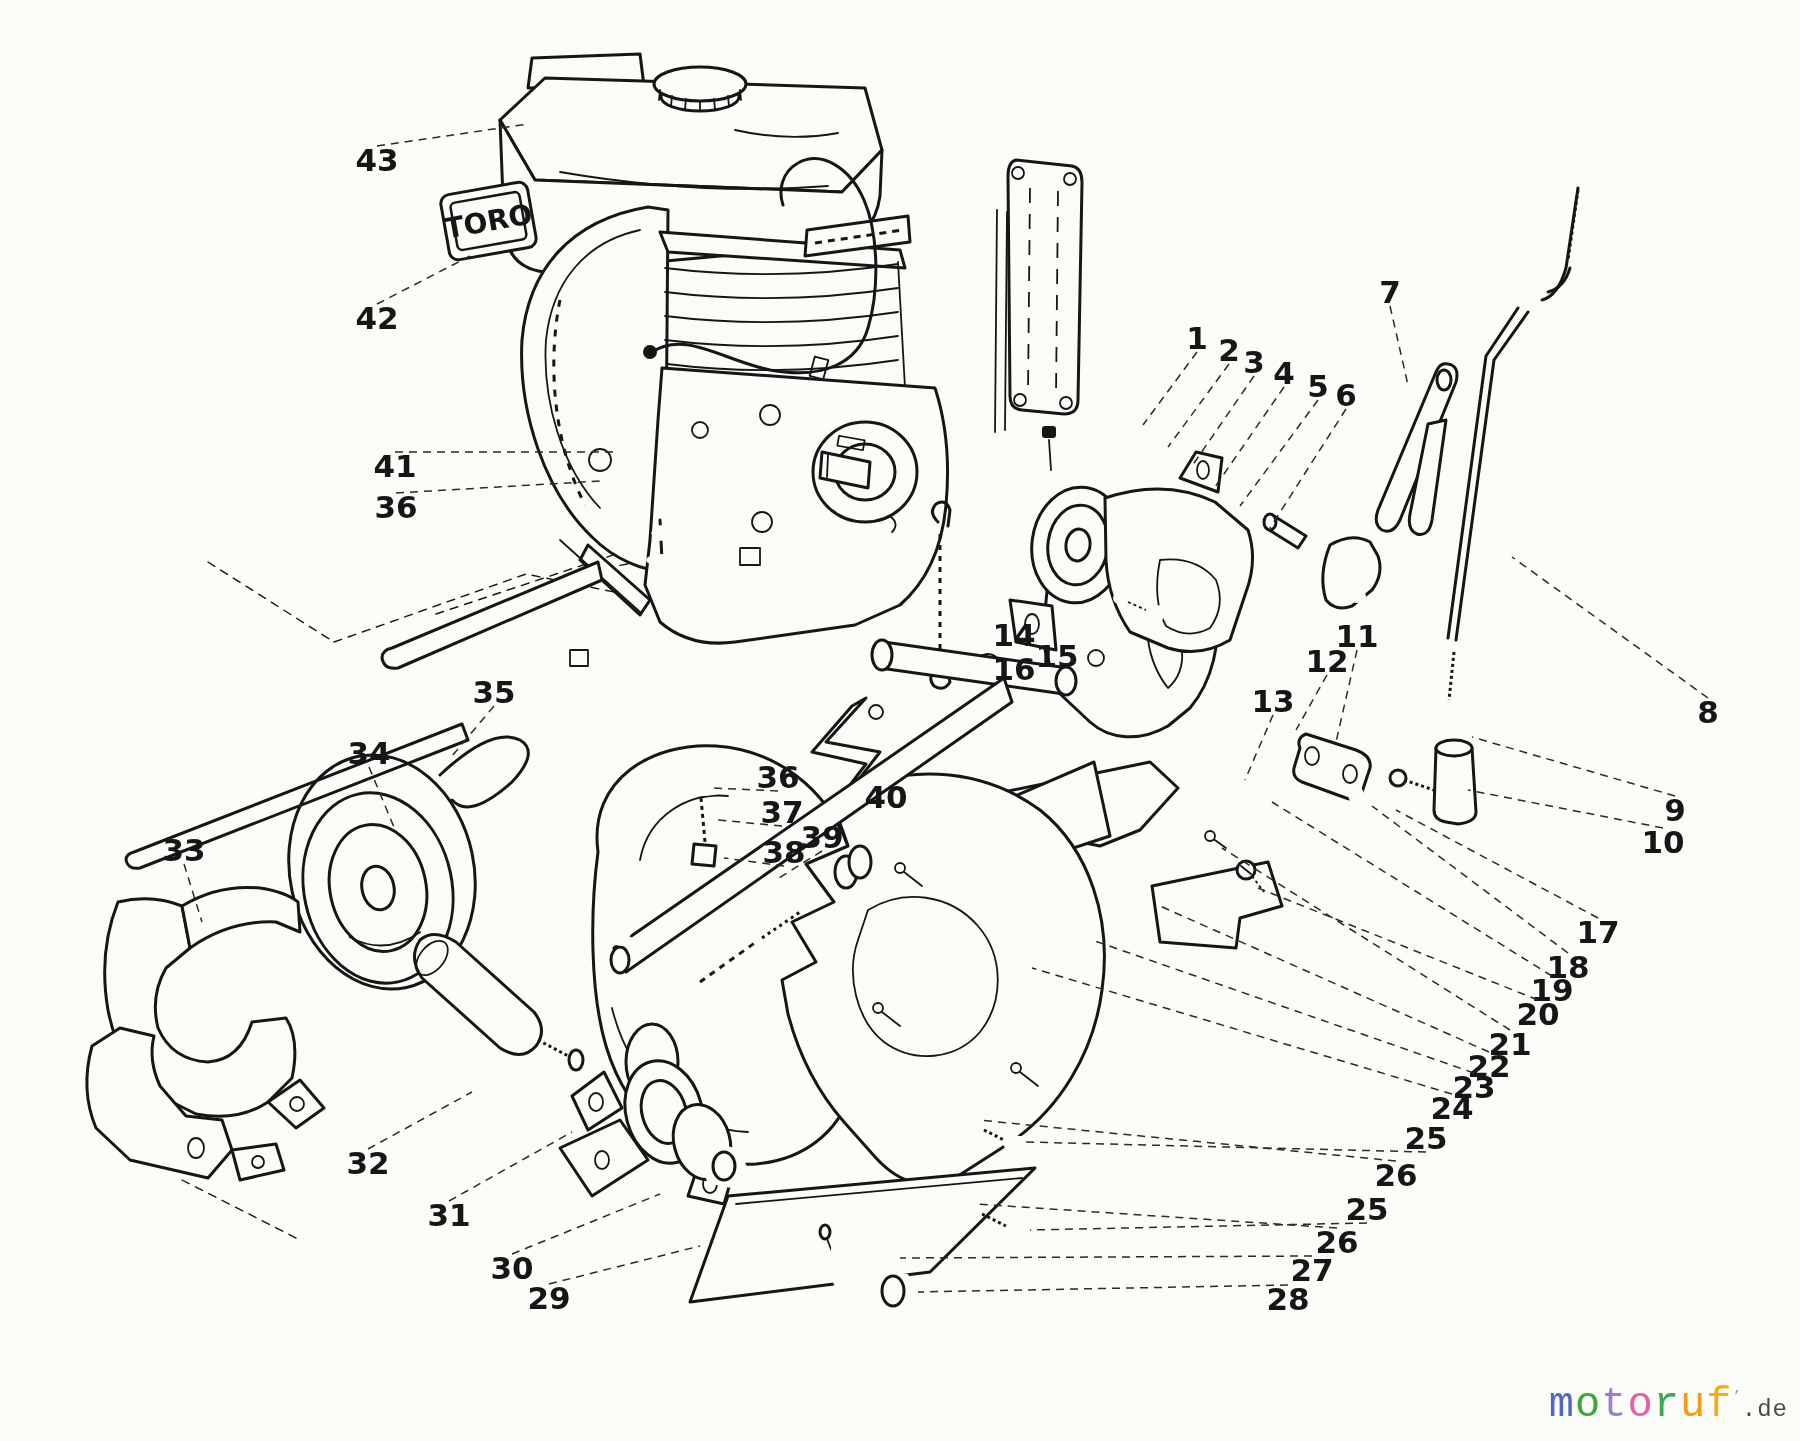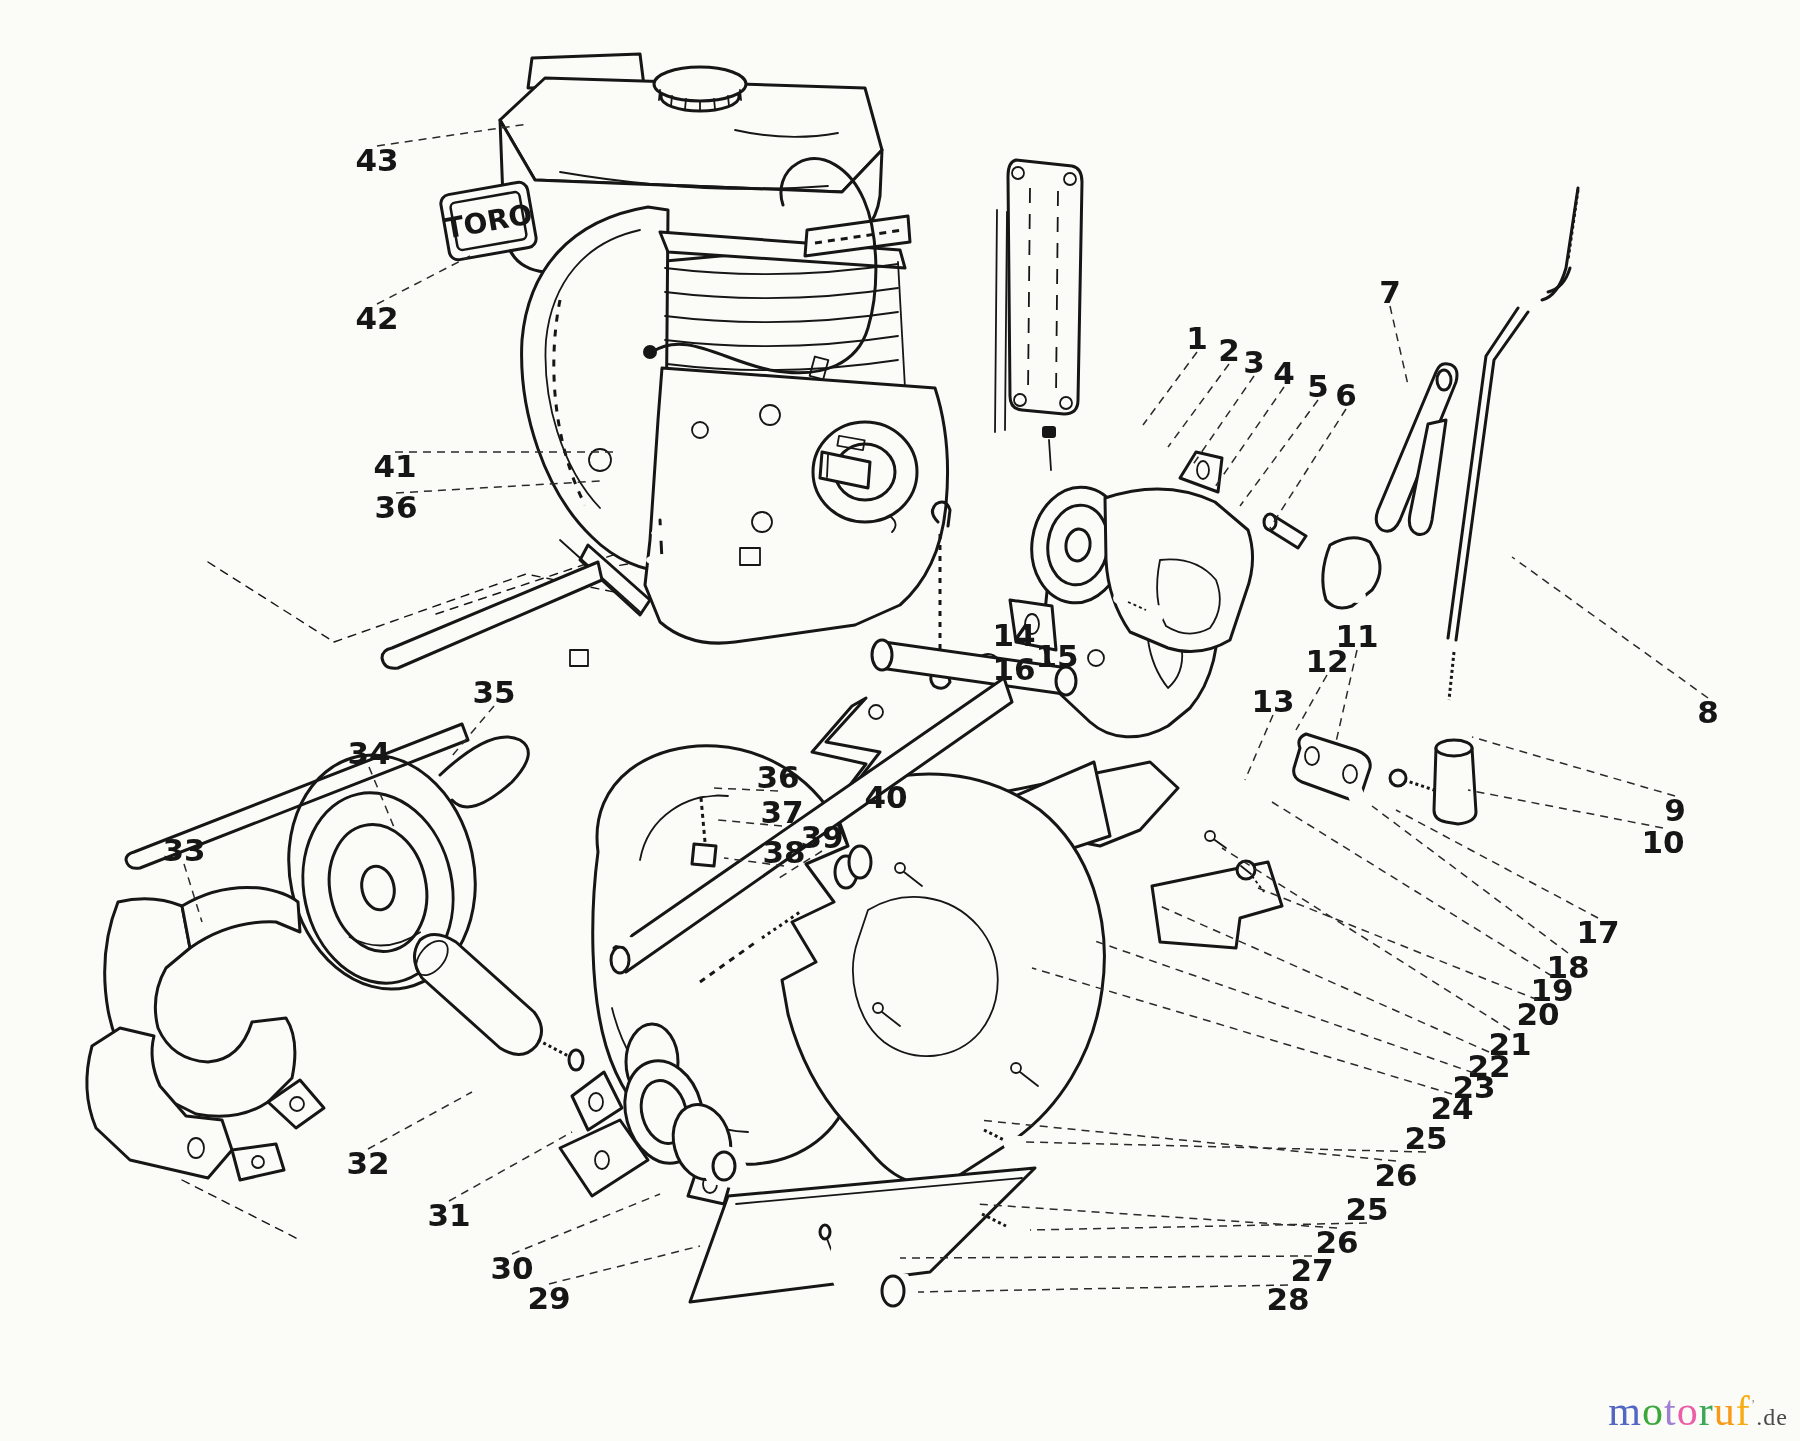--- a/index.html
+++ b/index.html
@@ -16,21 +16,21 @@
   .art .hair{stroke-width:1.4;stroke-dasharray:8 7;}
   .art .coil{stroke-linecap:butt;}
   .art .thread{stroke-linecap:butt;}
   #washer ellipse{fill:var(--paper);}
   #hex{fill:var(--paper);}
   .callouts text{font-family:"DejaVu Sans",sans-serif;font-weight:bold;font-size:31px;
       fill:var(--ink);text-anchor:middle;}
   .callouts line{stroke:#2a2a2a;stroke-width:1.5;stroke-dasharray:8 6;}
   .decal text{font-family:"DejaVu Sans",sans-serif;font-weight:bold;font-size:28px;
       fill:var(--ink);text-anchor:middle;letter-spacing:0px;}
-  .watermark{position:absolute;right:12px;bottom:6px;font-family:Liberation Serif, serif;
+  .watermark{position:absolute;right:12px;bottom:12px;font-family:Liberation Mono, monospace;
       font-size:42px;letter-spacing:1px;white-space:nowrap;}
   .watermark .tld{font-size:24px;}
   .watermark sup{font-size:14px;vertical-align:super;}
 </style>
 </head>
 <body>
 
 <div class="stage">
 <svg width="1800" height="1441" viewBox="0 0 1800 1441">
   <defs>

